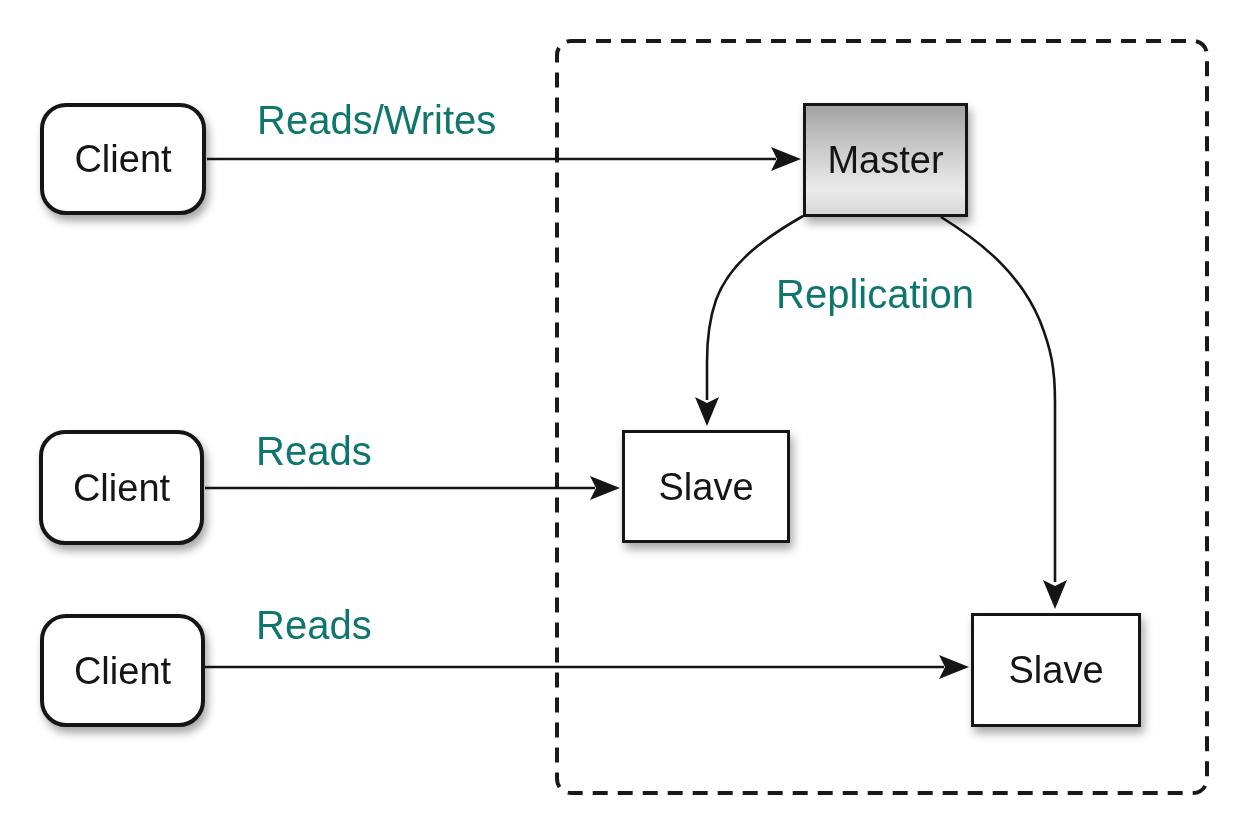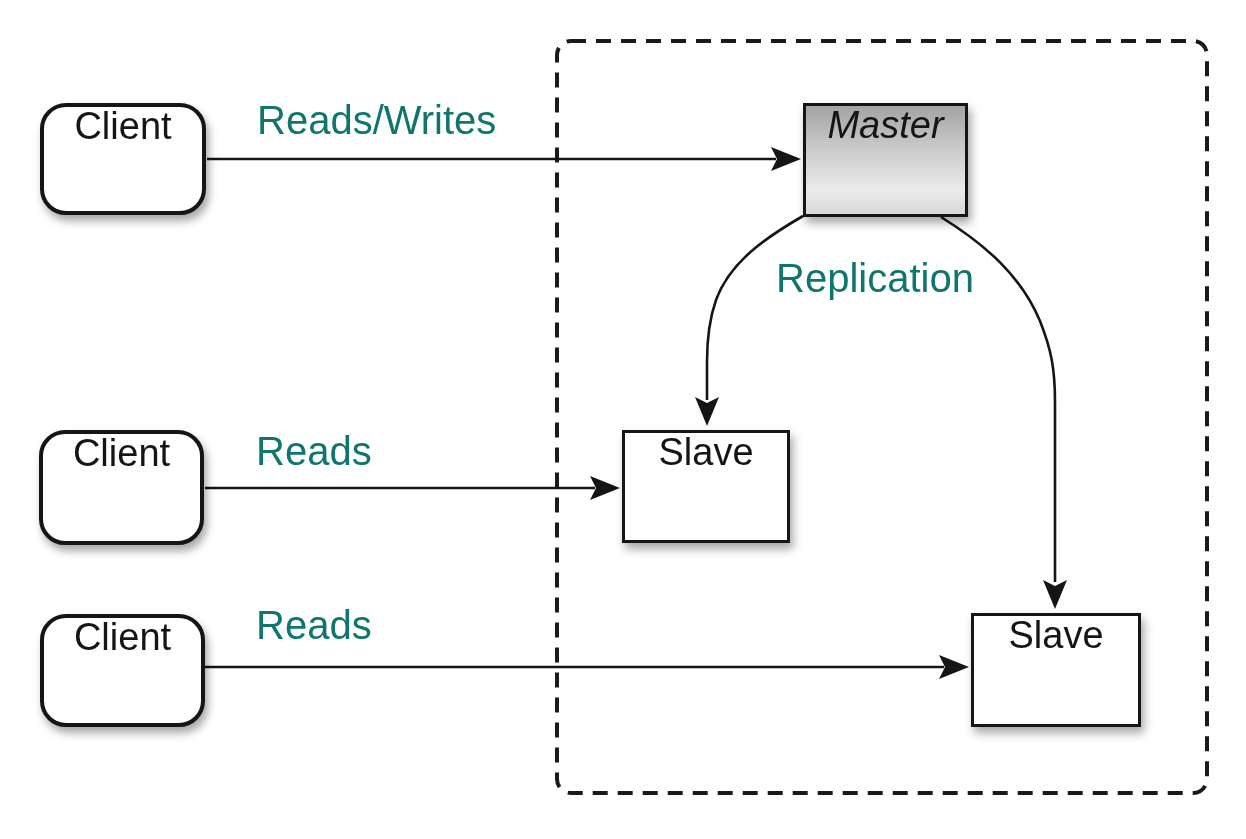--- a/index.html
+++ b/index.html
@@ -18,21 +18,21 @@
   #edges-svg {
     position: absolute;
     left: 0;
     top: 0;
     width: 1246px;
     height: 839px;
   }
   .node {
     position: absolute;
     display: flex;
-    align-items: flex-start;
+    align-items: center;
     justify-content: center;
     background: #ffffff;
     border: 3px solid #151515;
     color: #151515;
     font-size: 38px;
     line-height: 1;
     box-shadow: 3px 6px 9px rgba(0,0,0,0.35);
     box-sizing: border-box;
   }
   .node.client {
@@ -105,33 +105,33 @@
   </div>
 
   <div class="node client" style="left:39px; top:430px; width:165px; height:115px;">
     <span>Client</span>
   </div>
 
   <div class="node client" style="left:40px; top:614px; width:165px; height:113px;">
     <span>Client</span>
   </div>
 
-  <div class="node master" style="left:803px; top:103px; width:165px; height:114px;font-style:italic;">
+  <div class="node master" style="left:803px; top:103px; width:165px; height:114px;">
     <span>Master</span>
   </div>
 
   <div class="node slave" style="left:622px; top:430px; width:168px; height:113px;">
     <span>Slave</span>
   </div>
 
   <div class="node slave" style="left:971px; top:613px; width:170px; height:114px;">
     <span>Slave</span>
   </div>
 
   <div class="edge-label" style="left:257px; top:100px;">Reads/Writes</div>
 
   <div class="edge-label" style="left:256px; top:431px;">Reads</div>
 
   <div class="edge-label" style="left:256px; top:605px;">Reads</div>
 
-  <div class="edge-label" style="left:776px; top:258px;">Replication</div>
+  <div class="edge-label" style="left:776px; top:274px;">Replication</div>
 
 </div>
 
 </body></html>

